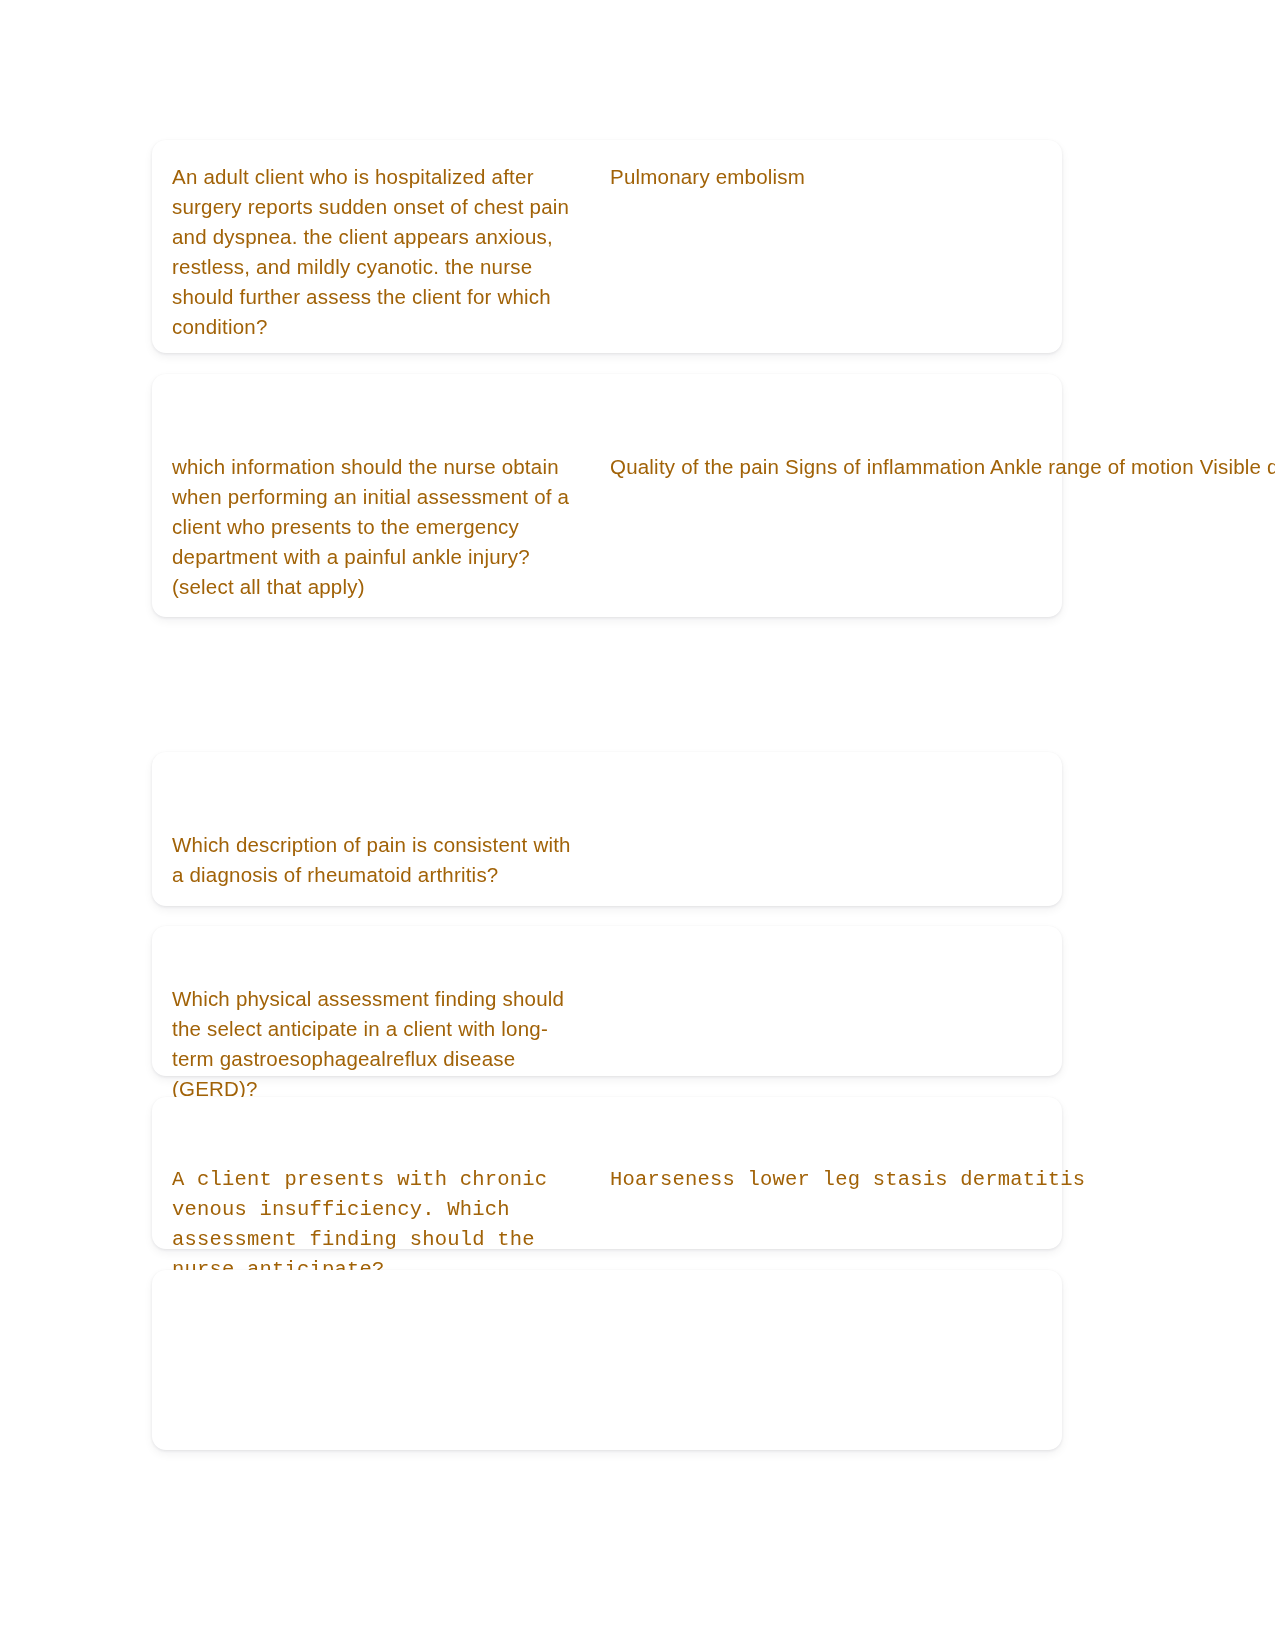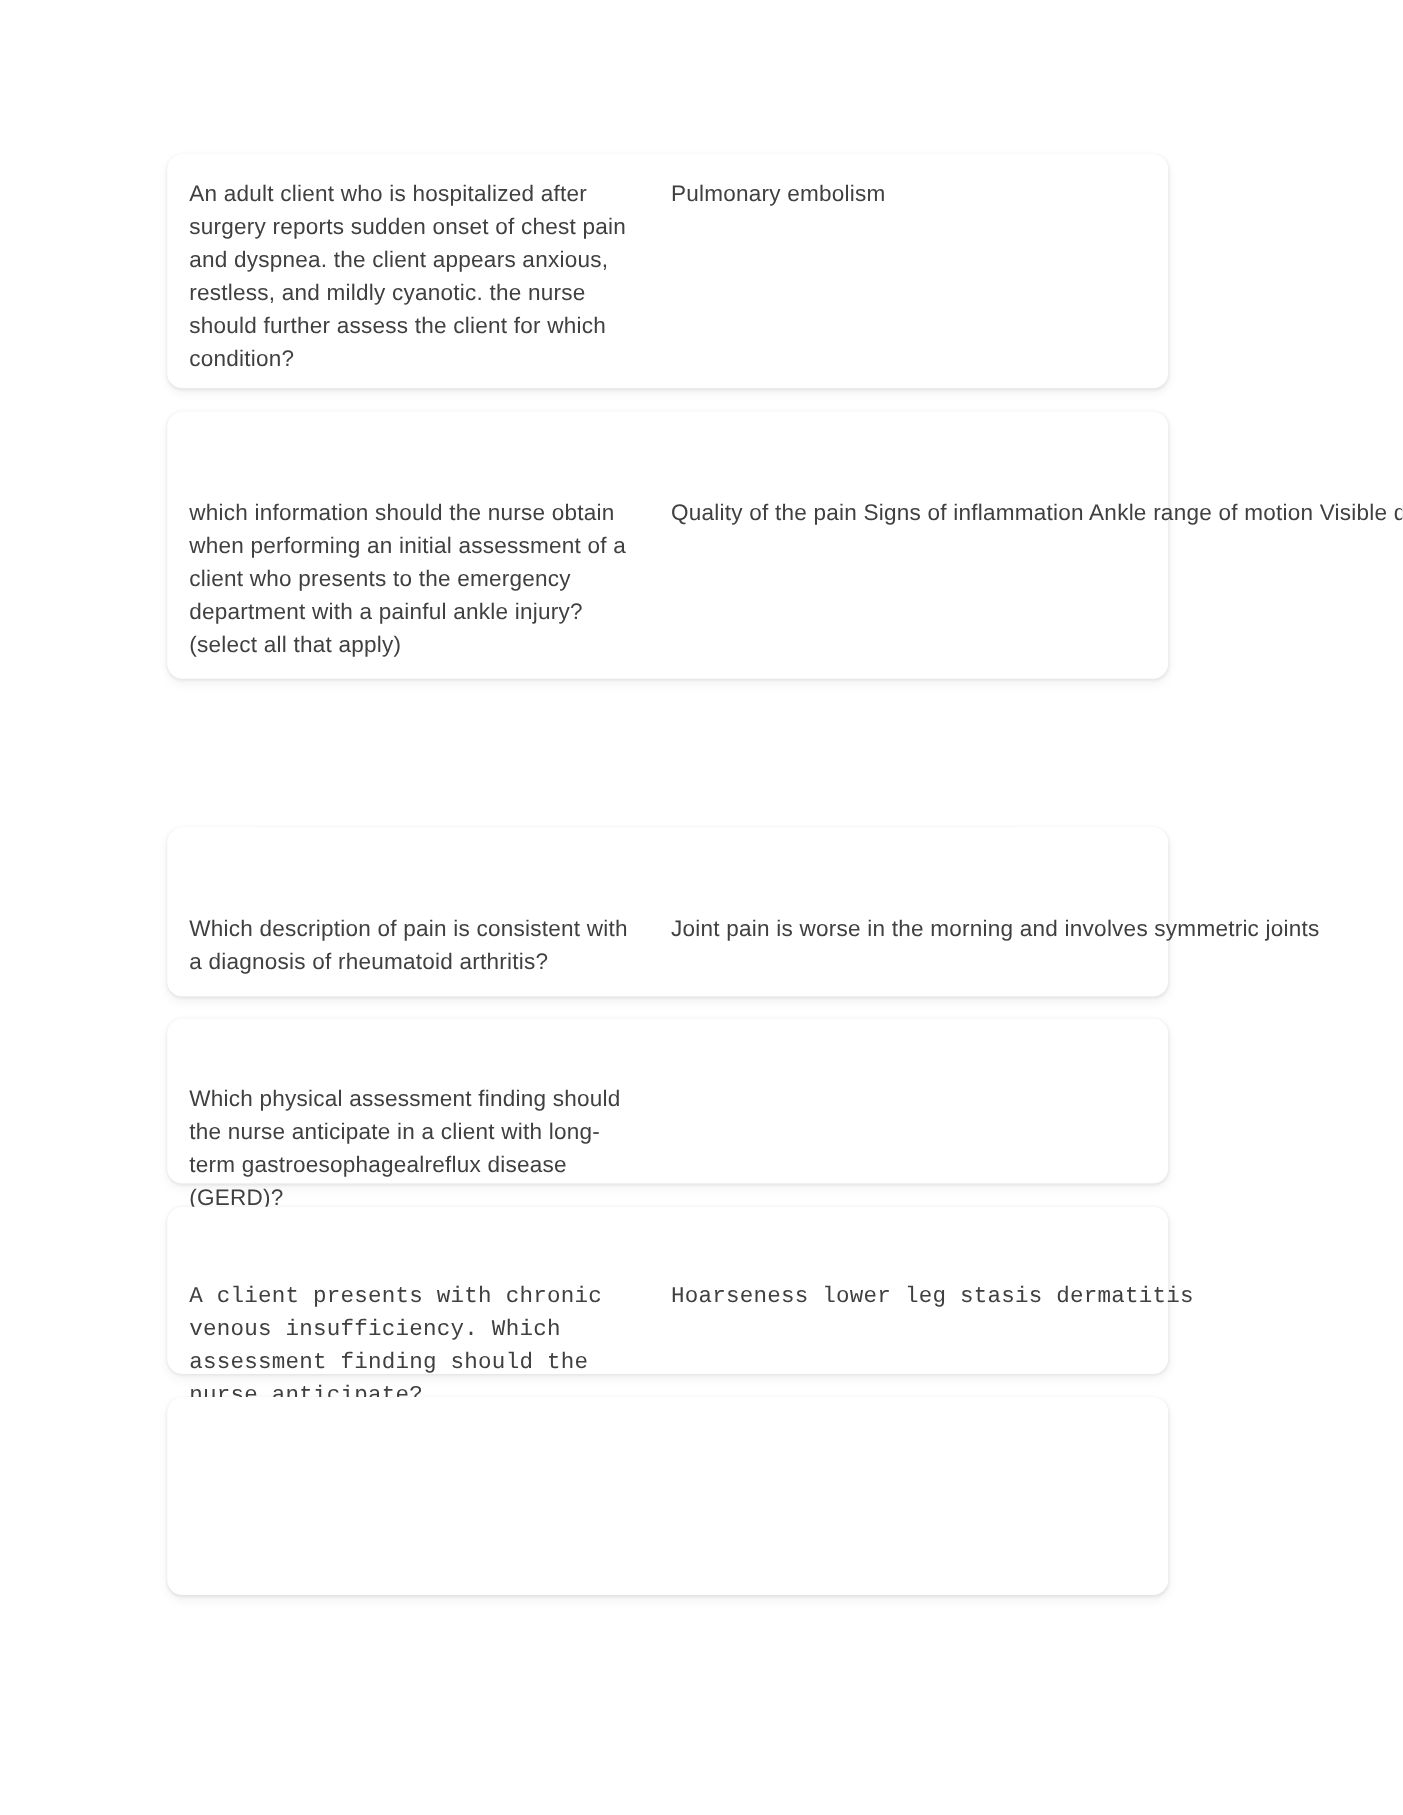--- a/index.html
+++ b/index.html
@@ -52,21 +52,21 @@
     padding-right: 10px;
   }
 
   .definition {
     flex: 1 1 auto;
     padding-left: 18px;
     white-space: nowrap;
   }
 
   .line {
-    color: #404040;
+    color: #a16207;
     font-size: 20.5px;
     line-height: 30px;
     letter-spacing: 0.01em;
     font-weight: 400;
     white-space: pre-wrap;
   }
 
   .definition .line {
     white-space: nowrap;
   }
@@ -116,30 +116,27 @@
 Visible deformities of the joint</div>
         </div>
       </div>
     </div>
 
     <div class="card c2" style="height: 154px; margin-bottom: 20px;">
       <div class="card-inner" style="padding-top: 78px;">
         <div class="term" style="padding-top: 0px;">
           <div class="line">Which description of pain is consistent with a diagnosis of rheumatoid arthritis?</div>
         </div>
-        <div class="definition" style="padding-top: 0px;">
-          <div class="line">Joint pain is worse in the morning and involves symmetric joints</div>
-        </div>
       </div>
     </div>
 
     <div class="card c3" style="height: 150px; margin-bottom: 21px;">
       <div class="card-inner" style="padding-top: 58px;">
         <div class="term" style="padding-top: 0px;">
-          <div class="line">Which physical assessment finding should the nurse anticipate in a client with long-term gastroesophagealreflux disease (GERD)?</div>
+          <div class="line">Which physical assessment finding should the select anticipate in a client with long-term gastroesophagealreflux disease (GERD)?</div>
         </div>
       </div>
     </div>
 
     <div class="card c4" style="height: 152px; margin-bottom: 21px;">
       <div class="card-inner" style="padding-top: 68px; font-family: Liberation Mono, monospace;">
         <div class="term" style="padding-top: 0px;">
           <div class="line">A client presents with chronic venous insufficiency. Which assessment finding should the nurse anticipate?</div>
         </div>
         <div class="definition" style="padding-top: 0px;">

